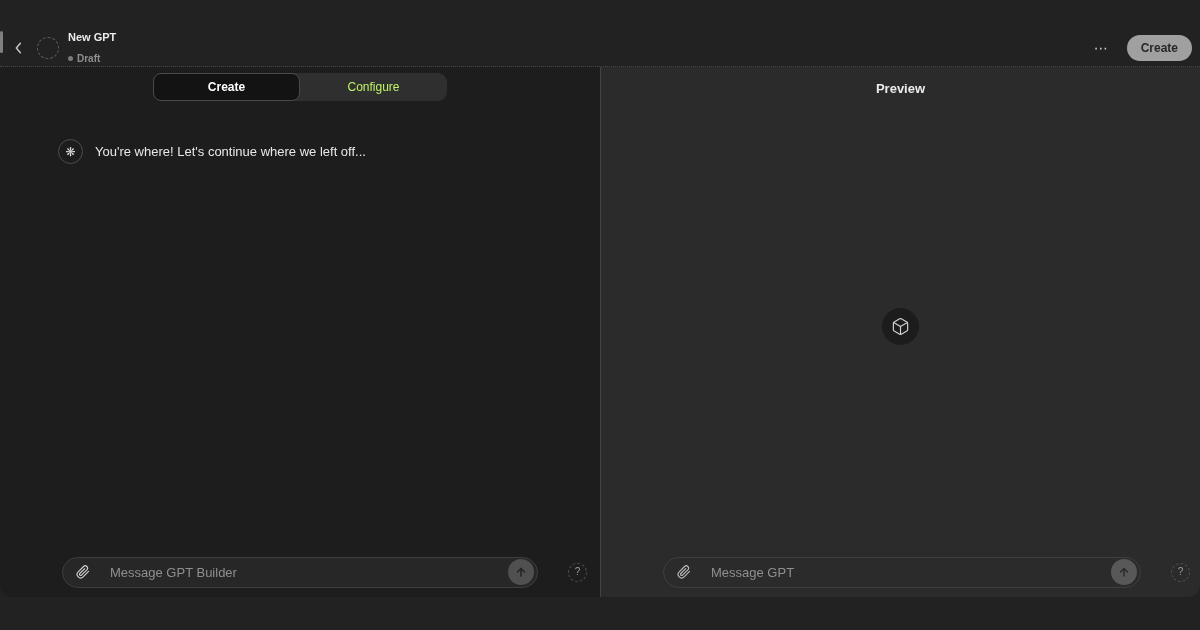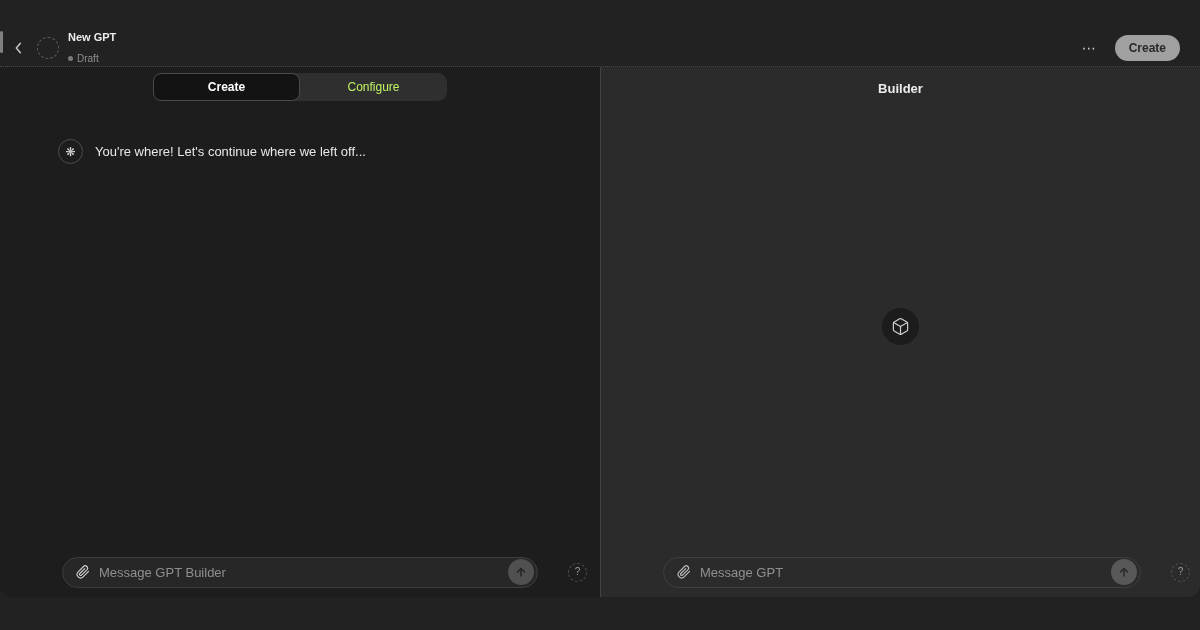--- a/index.html
+++ b/index.html
@@ -9,34 +9,34 @@
     font-family:"Liberation Sans", sans-serif;
     color:#ececec;
     position:relative;
   }
   
   .header {
     height:67px; width:100%;
     background:#222222;
     border-bottom:1px dotted #474747;
     display:flex; align-items:center;
-    padding:29px 20px 0 8px;
+    padding:29px 8px 0 8px;
     justify-content:center;
   }
   .back-btn {
     width:22px; height:24px; display:flex; align-items:center; justify-content:center;
     background:none; border:none; cursor:pointer;
   }
   .avatar-dashed {
     width:22px; height:22px; border-radius:50%;
     border:1px dashed #5c5c5c; margin-left:7px; flex:0 0 auto; cursor:pointer;
   }
   .title-block { margin-left:9px; line-height:1.15; }
   .gpt-title { font-size:11px; font-weight:bold; color:#ececec; }
-  .gpt-status { font-size:10px; color:#8f8f8f; display:flex; align-items:center; margin-top:9px; }
+  .gpt-status { font-size:10px; color:#8f8f8f; display:flex; align-items:center; margin-top:9px;font-weight:bold; }
   .status-dot { width:5px; height:5px; border-radius:50%; background:#7a7a7a; display:inline-block; margin-right:4px; }
   .header-spacer { flex:1; }
   .menu-btn {
     background:none; border:none; color:#cfcfcf; font-size:14px; letter-spacing:1px;
     padding:4px 8px; cursor:pointer;
   }
   .create-btn {
     margin-left:10px;
     background:#a0a0a0; color:#282828;
     border:none; border-radius:999px;
@@ -96,21 +96,21 @@
   .panel-right .composer-row { margin:0 10px 9px 62px; }
   .composer-pill {
     flex:1; height:31px; border-radius:16px;
     border:1px solid #3e3e3e; background:#272727;
     display:flex; align-items:center; padding:0 3px 0 13px;
   }
   .panel-right .composer-pill { background:#2b2b2b; border-color:#3f3f3f;justify-content:center; }
   .clip-btn { background:none; border:none; display:flex; align-items:center; cursor:pointer; padding:0; }
   .composer-input {
     flex:1; background:transparent; border:none; outline:none;
-    font-size:13px; color:#ef4444; margin-left:9px;
+    font-size:13px; color:#ef4444; margin-left:20px;
     font-family:"Liberation Sans", sans-serif;
   }
   .composer-input::placeholder { color:#8f8f8f; opacity:1; }
   .send-btn {
     width:26px; height:26px; border-radius:50%; border:none;
     background:#505050; display:flex; align-items:center; justify-content:center;
     cursor:pointer; flex:0 0 auto;
   }
   .panel-right .send-btn { background:#585858; }
   .help-btn {
@@ -193,21 +193,21 @@
                 <path d="M6 12l6-6 6 6"></path>
               </svg>
           </span>
         </button>
       </div>
       <button class="help-btn">?</button>
     </div>
   </div>
 
   <div class="panel-right">
-    <div class="preview-title">Builder</div>
+    <div class="preview-title">Preview</div>
 
     <div class="preview-center">
       <div class="preview-empty-circle">
         <span>
           <svg width="19" height="19" viewBox="0 0 24 24" fill="none" stroke="#cfcfcf" stroke-width="1.5" stroke-linecap="round" stroke-linejoin="round">
               <path d="M21 16V8a2 2 0 0 0-1-1.73l-7-4a2 2 0 0 0-2 0l-7 4A2 2 0 0 0 3 8v8a2 2 0 0 0 1 1.73l7 4a2 2 0 0 0 2 0l7-4A2 2 0 0 0 21 16z"></path>
               <polyline points="3.27 6.96 12 12.01 20.73 6.96"></polyline>
               <line x1="12" y1="22.08" x2="12" y2="12"></line>
             </svg>
         </span>

